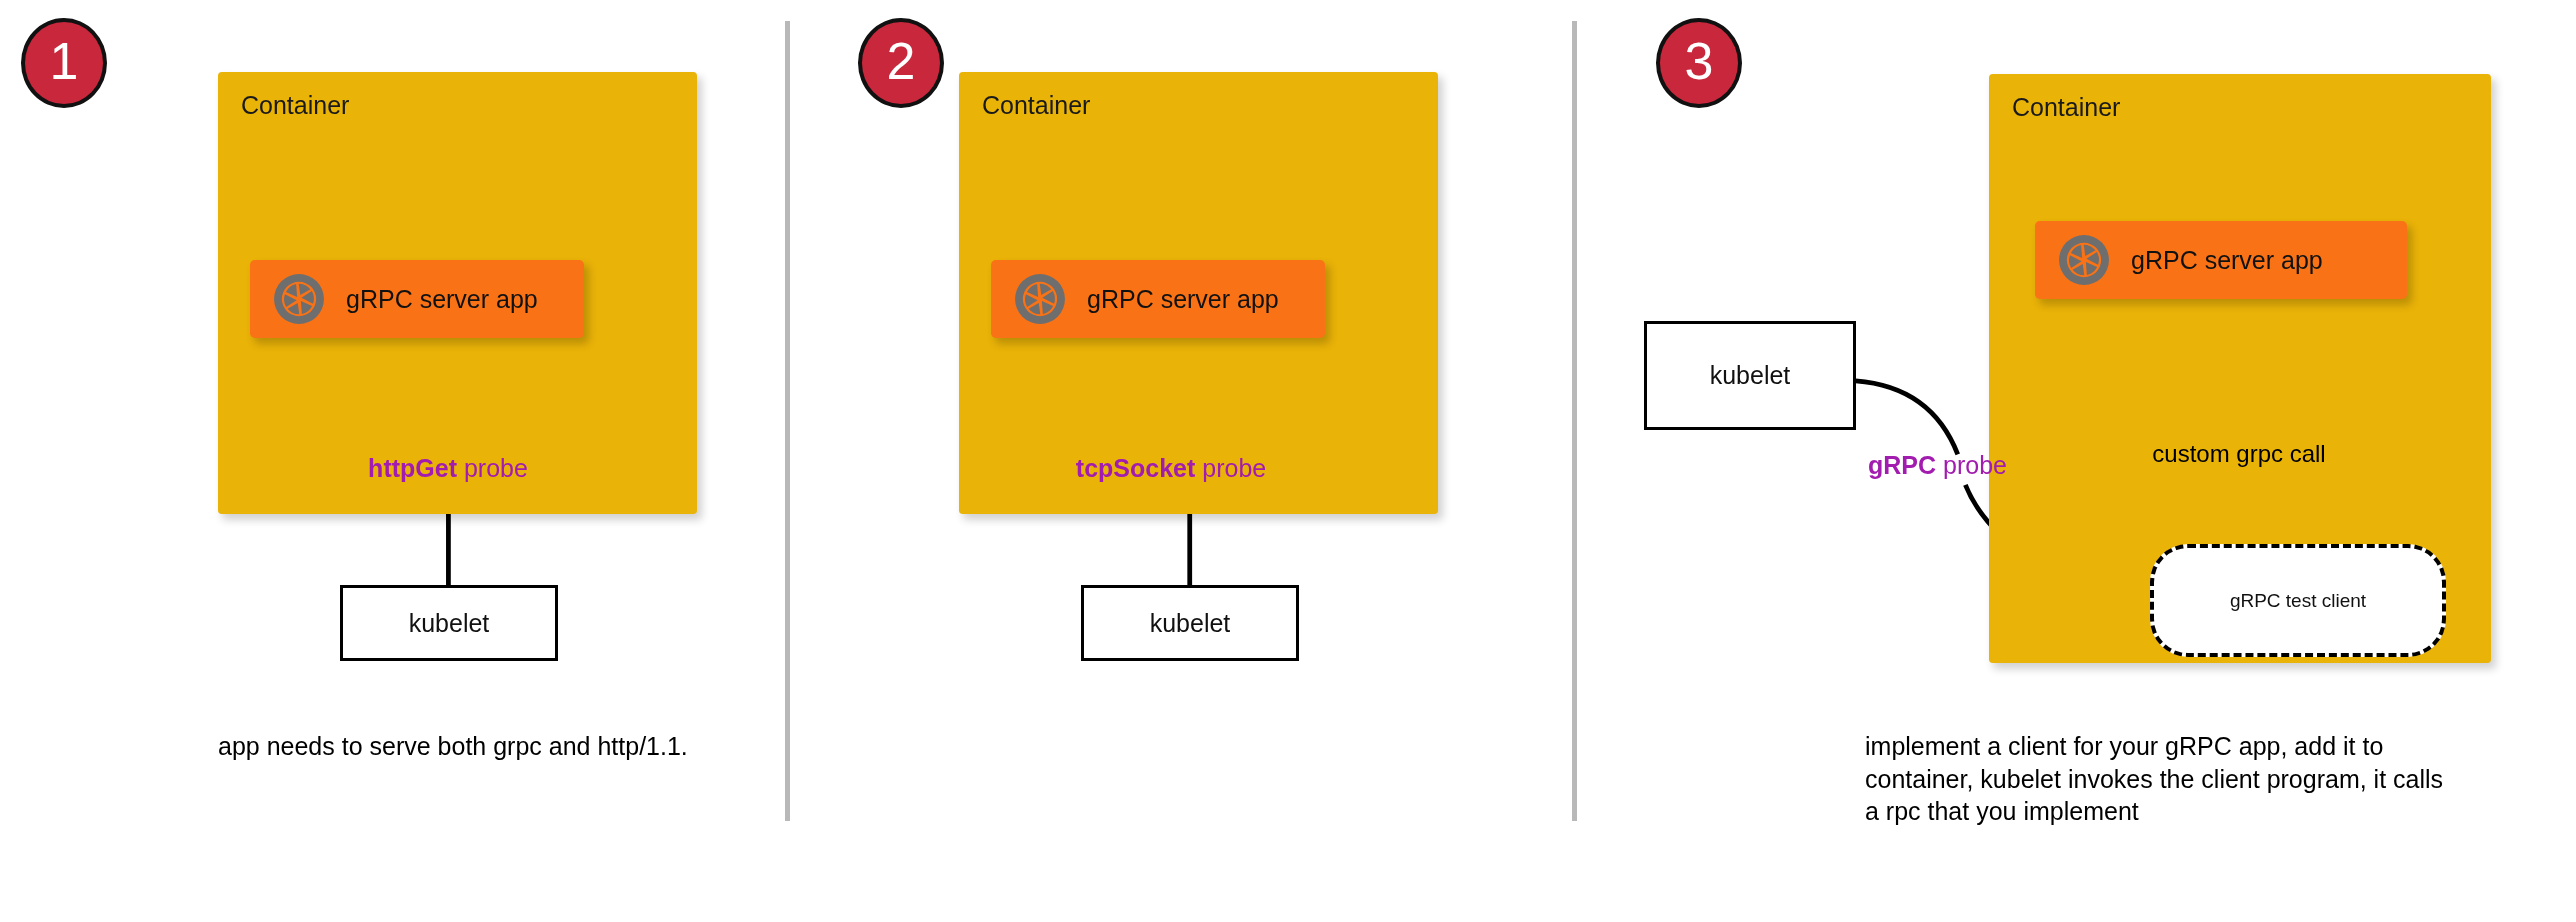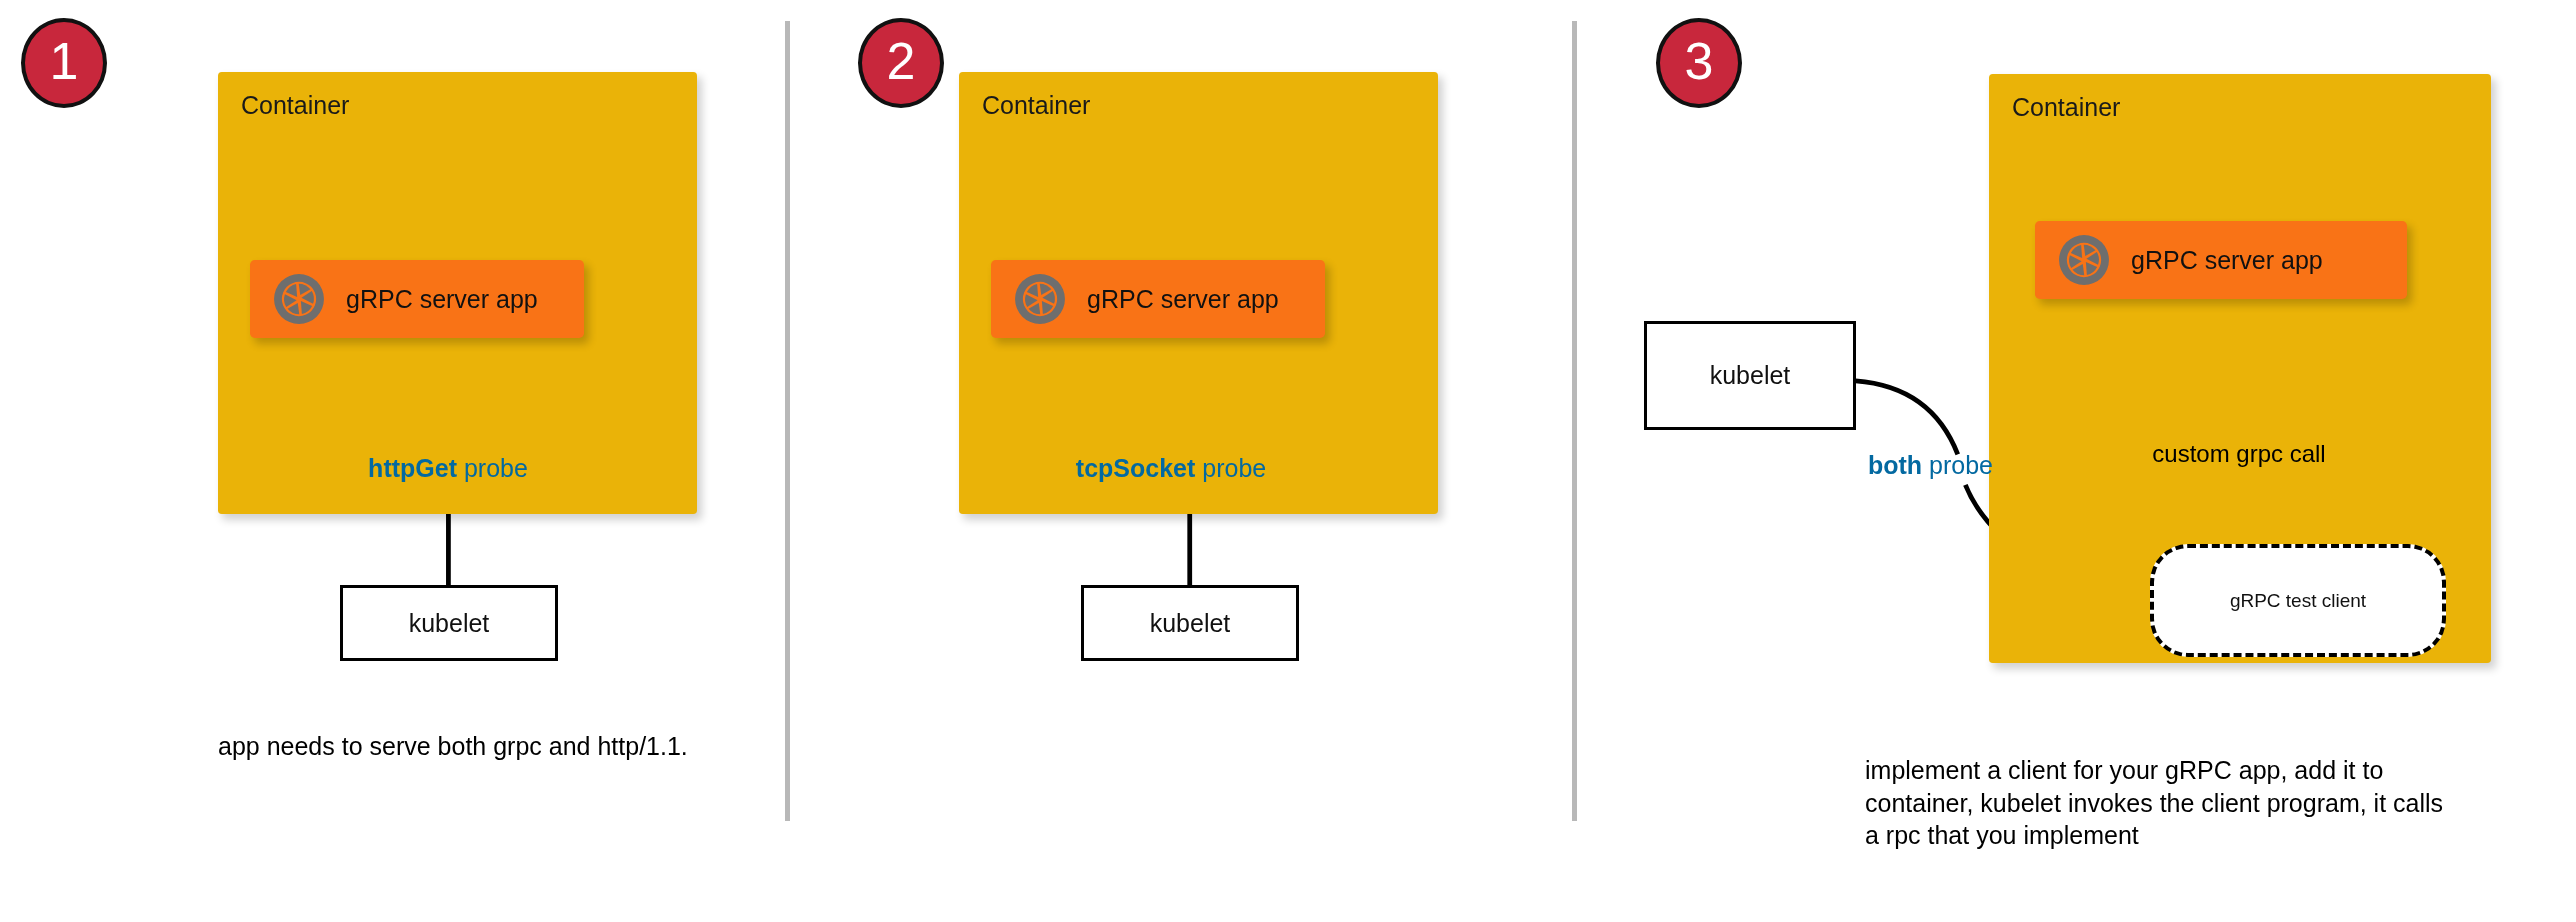--- a/index.html
+++ b/index.html
@@ -66,21 +66,21 @@
     display:flex;align-items:center;justify-content:center;
   }
   .dashbox span{font-size:19px;color:#111111;white-space:nowrap;}
 
   
   .svglayer{position:absolute;left:0;top:0;width:2576px;height:923px;
             pointer-events:none;overflow:visible;}
 
   
   .probelabel{
-    position:absolute;font-size:25px;color:#0369a1;white-space:nowrap;
+    position:absolute;font-size:25px;color:#a21caf;white-space:nowrap;
     text-align:center;
   }
   .probelabel b{font-weight:bold;}
 
   
   .plainlabel{
     position:absolute;font-size:24px;color:#000000;white-space:nowrap;
     text-align:center;
   }
 
@@ -221,25 +221,25 @@
       </g>
     </svg>
     <span class="applabel" style="margin-left:21px;">gRPC server app</span>
   </div>
 
   <div class="kubebox" style="left:1644px;top:321px;width:212px;height:109px;">
     <span>kubelet</span>
   </div>
 
   <div class="probelabel" style="left:1868px;top:451px;width:267px;text-align:left;">
-    <b>both</b><span> probe</span>
+    <b>gRPC</b><span> probe</span>
   </div>
 
   <div class="plainlabel" style="left:2096px;top:440px;width:286px;">custom grpc call</div>
 
   <div class="dashbox" style="left:2150px;top:544px;width:296px;height:113px;">
     <span>gRPC test client</span>
   </div>
 
-  <div class="caption" style="left:1865px;top:730px;width:592px;margin-top:24px;">implement a client for your gRPC app, add it to container, kubelet invokes the client program, it calls a rpc that you implement</div>
+  <div class="caption" style="left:1865px;top:730px;width:592px;">implement a client for your gRPC app, add it to container, kubelet invokes the client program, it calls a rpc that you implement</div>
 
 </div>
 
 
 </body></html>

